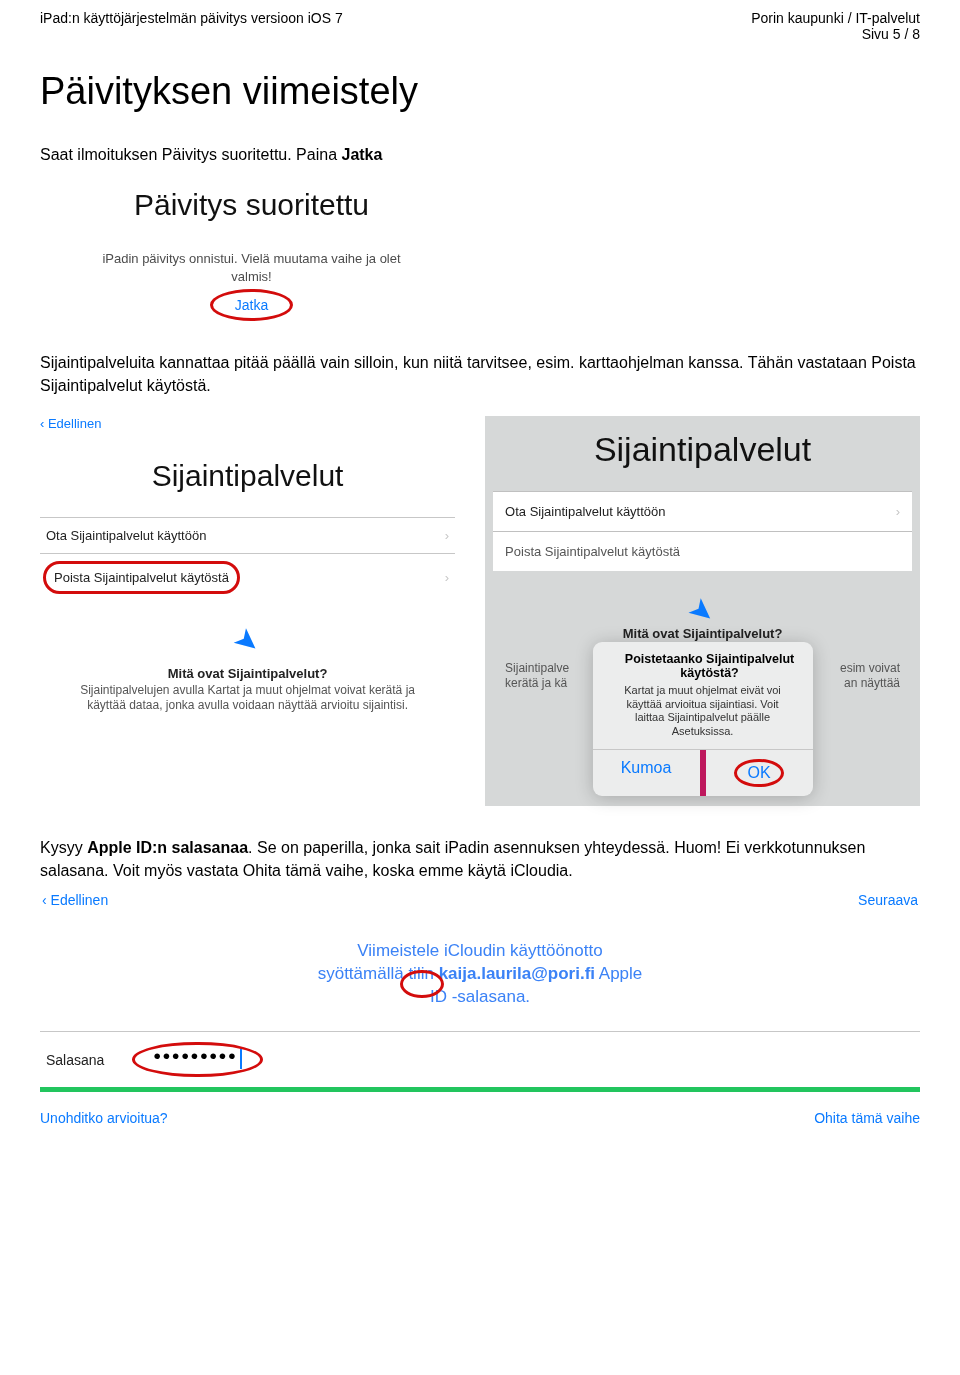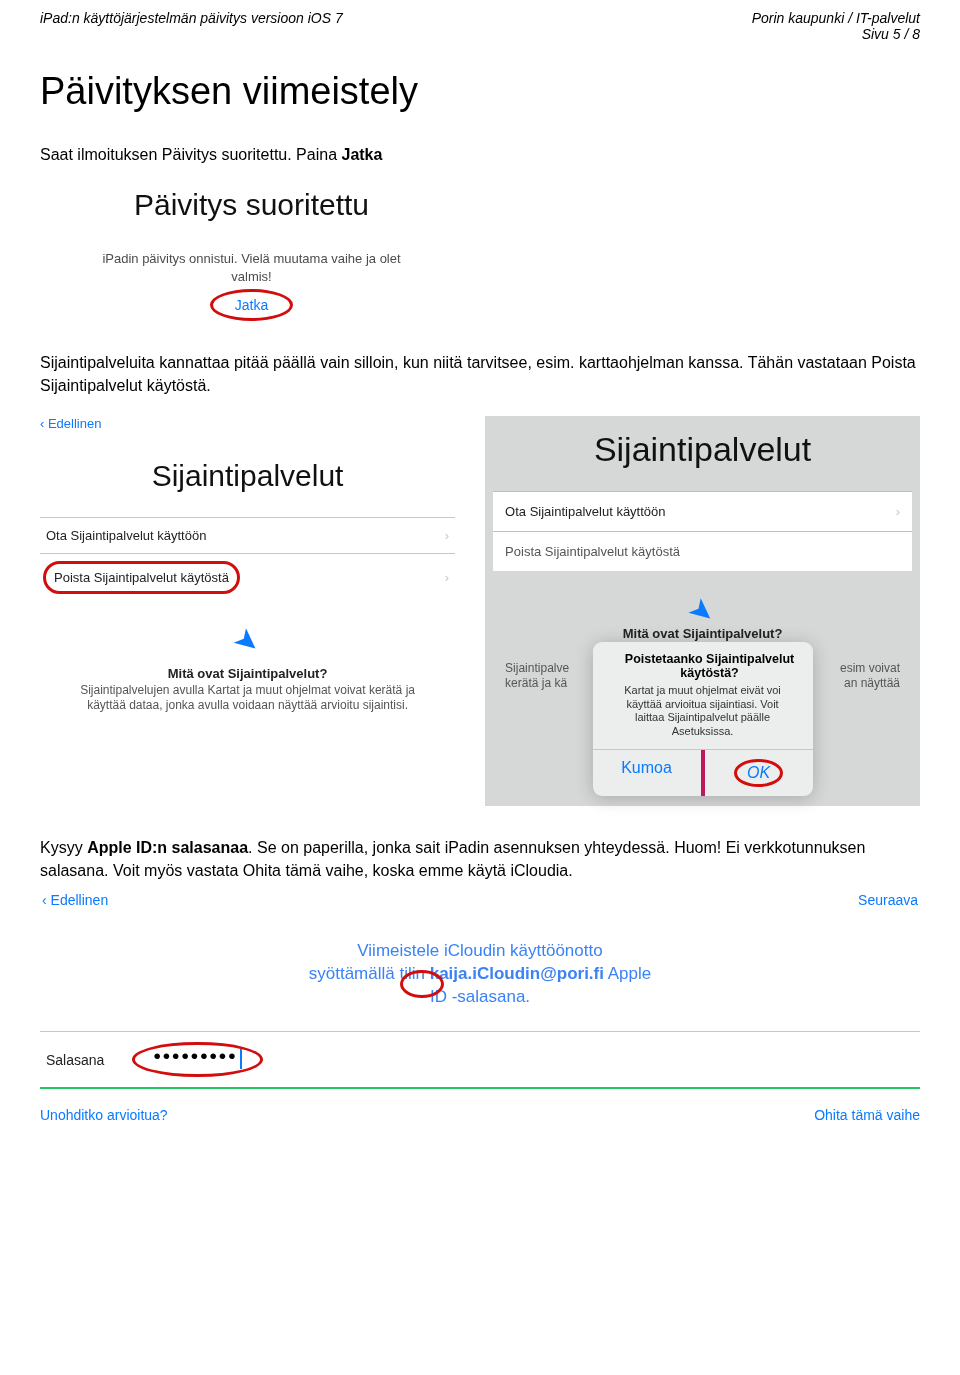--- a/index.html
+++ b/index.html
@@ -9,21 +9,20 @@
     background: #fff;
     color: #000;
     padding: 10px 40px 20px 40px;
     font-size: 16px;
   }
   .top-header {
     display: flex;
     justify-content: space-between;
     font-size: 14px;
     margin-bottom: 20px;
-    font-style: italic;
   }
   .top-right { text-align: right; }
   h1.section-title {
     font-size: 38px;
     font-weight: normal;
     margin: 28px 0 30px 0;
   }
   .para { font-size: 16px; line-height: 1.45; margin: 3px 0; }
   strong { font-weight: bold; }
 
@@ -180,21 +179,21 @@
     display: flex;
     border-top: 1px solid #c7c7c7;
   }
   .dialog .d-btn {
     flex: 1;
     text-align: center;
     color: #0a7aff;
     padding: 9px 0;
     font-size: 16px;
   }
-  .dialog .d-btn + .d-btn { border-left: 4px solid #be185d; font-style: italic; }
+  .dialog .d-btn + .d-btn { border-left: 6px solid #be185d; }
   .ok-circ {
     display: inline-block;
     border: 3px solid #d30c0c;
     border-radius: 50%;
     padding: 2px 10px;
   }
 
   
   .shot4 {
     width: 880px;
@@ -215,21 +214,21 @@
     color: #3b82f6;
     line-height: 1.35;
   }
   .shot4 .pwrow {
     display: flex;
     align-items: center;
     gap: 28px;
     margin: 22px 0 0 0;
     padding: 10px 6px;
     border-top: 1px solid #c7c7c7;
-    border-bottom: 2px solid #22c55e;
+    border-bottom: 5px solid #22c55e;
     color: #5b5b5b;
   }
   .shot4 .pwrow .label { color: #222; }
   .shot4 .dots {
     font-size: 21px;
     letter-spacing: 2px;
     color:#000;
   }
   .shot4 .pwcirc {
     border: 3px solid #d30c0c;
@@ -350,21 +349,21 @@
 <div class="shot4">
   <div class="toprow">
     <span>
       <span>‹ </span><span>Edellinen</span>
     </span>
     <span>Seuraava</span>
   </div>
   <div class="centerblock">
     <div>Viimeistele iCloudin käyttöönotto</div>
     <div>
-      <span>syöttämällä tilin </span><strong>kaija.iCloudin@pori.fi</strong><span> Apple</span>
+      <span>syöttämällä tilin </span><strong>kaija.laurila@pori.fi</strong><span> Apple</span>
     </div>
     <div style="position:relative;display:inline-block;">
       <span class="pwcirc" style="position:absolute;left:-30px;top:-16px;width:44px;height:28px;"></span>
       <span>ID -salasana.</span>
     </div>
   </div>
 
   <div class="pwrow">
     <span class="label">Salasana</span>
     <span>

